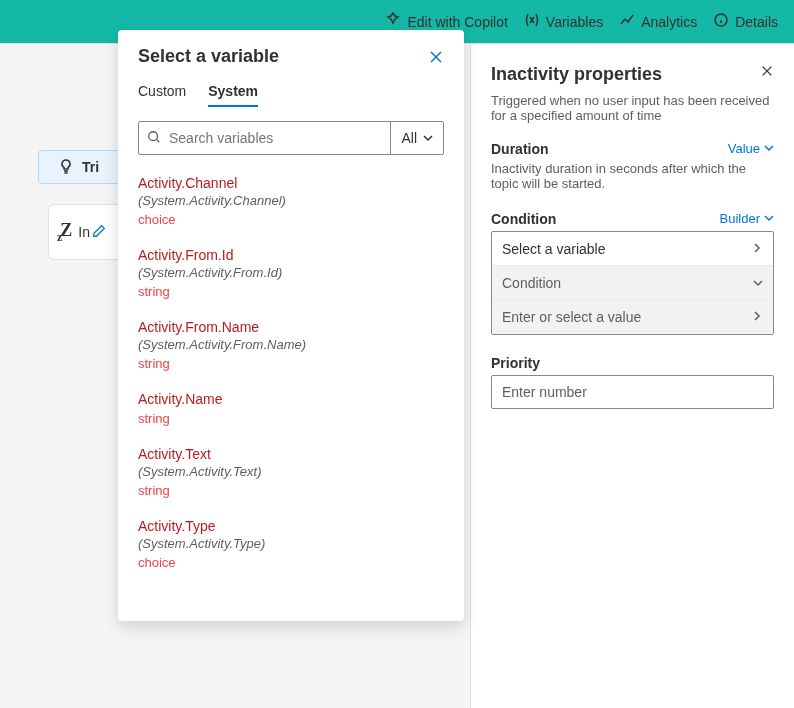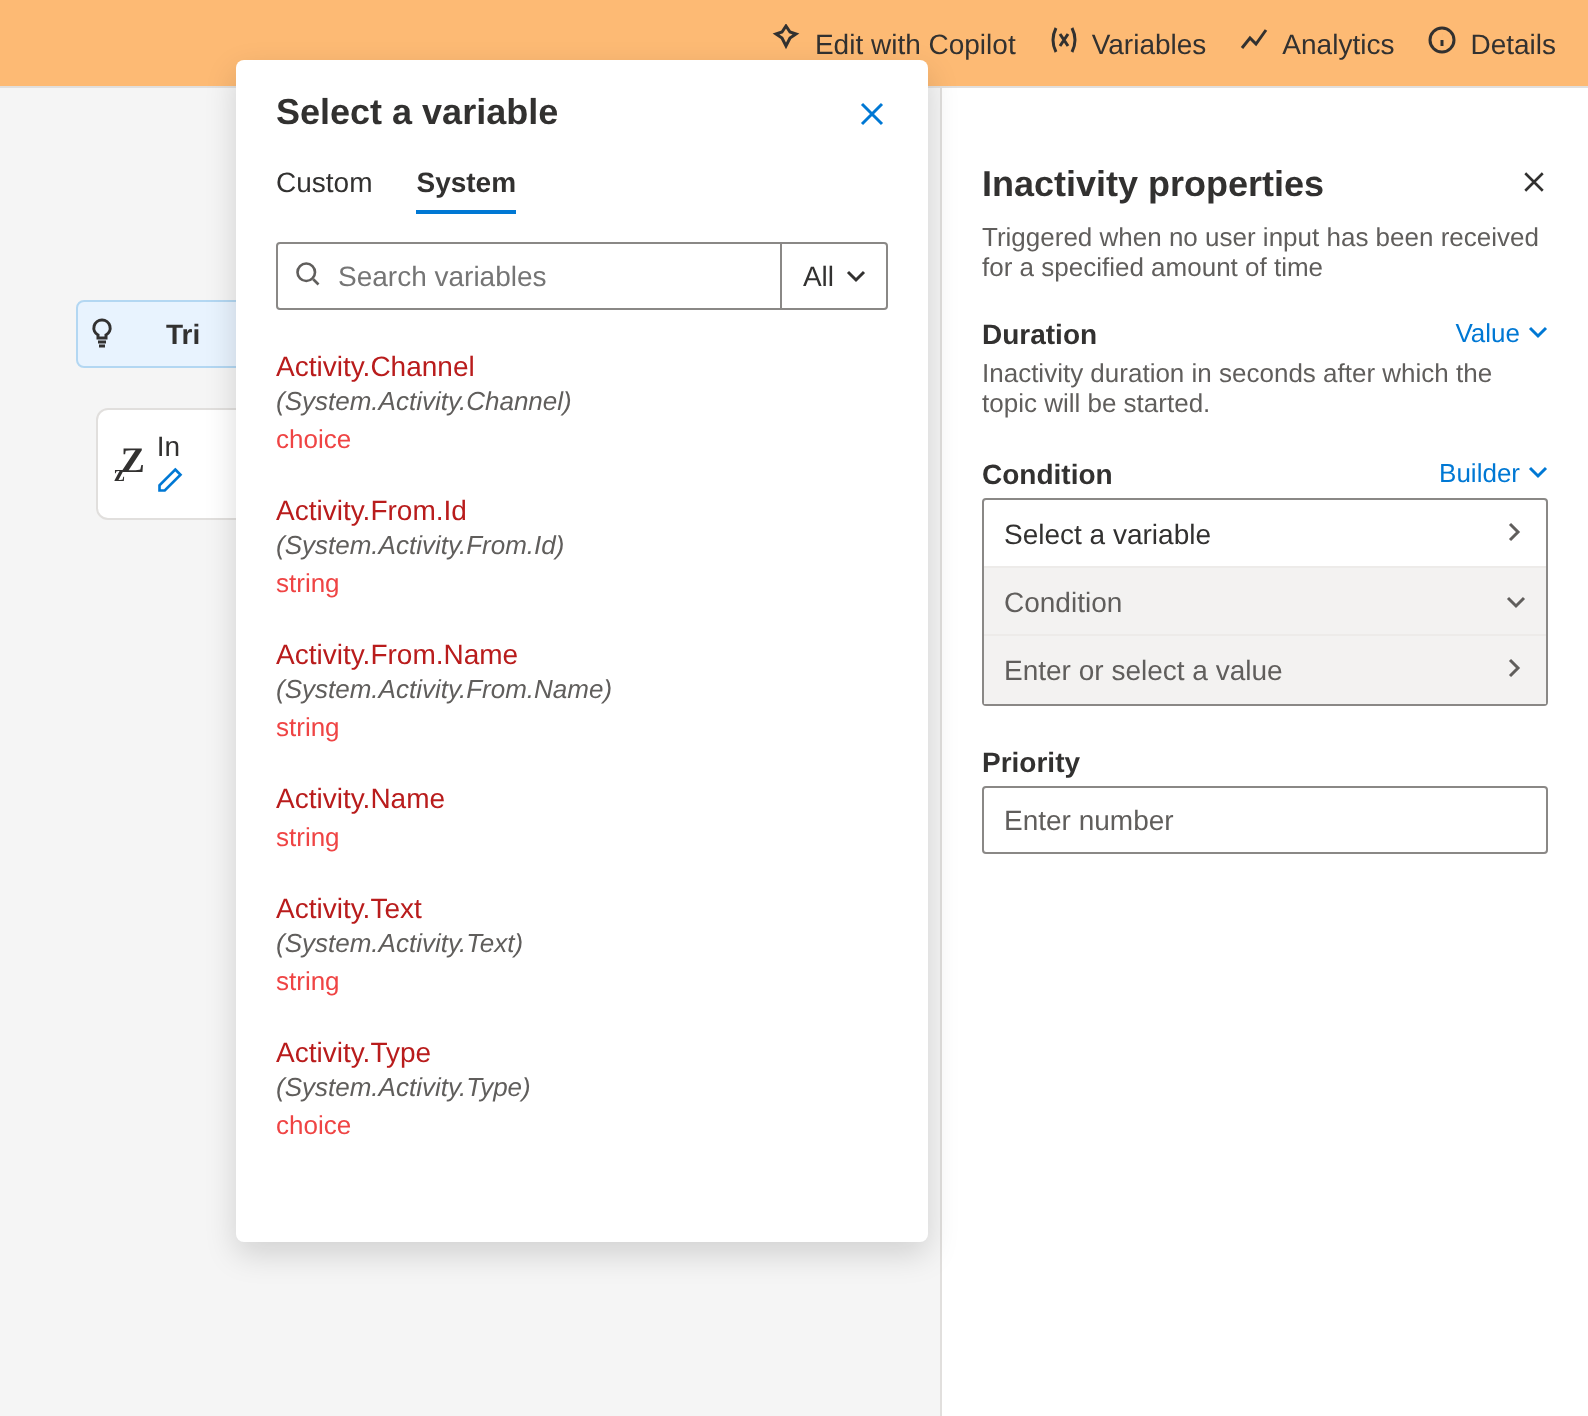--- a/index.html
+++ b/index.html
@@ -9,21 +9,21 @@
       color: #323130;
       background: #f5f5f5;
       width: 794px;
       height: 708px;
       overflow: hidden;
       position: relative;
     }
     
     .top-toolbar {
       height: 44px;
-      background: #fdba74;
+      background: #14b8a6;
       border-bottom: 1px solid #e1dfdd;
       display: flex;
       align-items: center;
       justify-content: flex-end;
       gap: 16px;
       padding: 0 16px;
     }
     .toolbar-item {
       display: flex;
       align-items: center;
@@ -47,22 +47,22 @@
       position: absolute;
       top: 106px;
       left: 38px;
       width: 90px;
       height: 34px;
       background: #e8f3fe;
       border: 1px solid #b3d7f2;
       border-radius: 4px;
       display: flex;
       align-items: center;
-      gap: 24px;
-      padding: 0 4px;
+      gap: 8px;
+      padding: 0 19px;
     }
     .bulb-icon { color: #0078d4; }
     .bulb-icon svg { width: 16px; height: 16px; }
     .node-trigger-title span { font-size: 14px; font-weight: 600; color: #323130; }
     .node-card {
       position: absolute;
       top: 160px;
       left: 48px;
       width: 80px;
       height: 56px;
@@ -74,21 +74,21 @@
       align-items: center;
       gap: 8px;
     }
     .zz-icon {
       font-family: serif;
       font-size: 18px;
       font-weight: 600;
       letter-spacing: -2px;
     }
     .zz-icon sub { font-size: 12px; vertical-align: sub; }
-    .node-card .stack { display: flex; flex-direction: column; gap: 2px; }
+    .node-card .stack { display: flex; flex-direction: row; gap: 2px; }
     .pencil-icon svg { width: 14px; height: 14px; color: #0078d4; }
     
     .flyout {
       position: absolute;
       top: 30px;
       left: 118px;
       width: 346px;
       background: #fff;
       border-radius: 4px;
       box-shadow: 0 6px 16px rgba(0,0,0,0.15);
@@ -172,23 +172,22 @@
       width: 324px;
       bottom: 0;
       background: #fff;
       border-left: 1px solid #e1dfdd;
       padding: 20px 20px;
       z-index: 10;
     }
     .panel-header {
       display: flex;
       justify-content: space-between;
-      align-items: center;
+      align-items: flex-start;
       margin-bottom: 8px;
-      margin-top: 18px;
     }
     .panel-title { font-size: 18px; font-weight: 600; }
     .panel-desc { font-size: 13px; color: #605e5c; margin-bottom: 18px; }
     .section { margin-bottom: 20px; }
     .section-head {
       display: flex;
       justify-content: space-between;
       align-items: flex-start;
       margin-bottom: 4px;
     }

